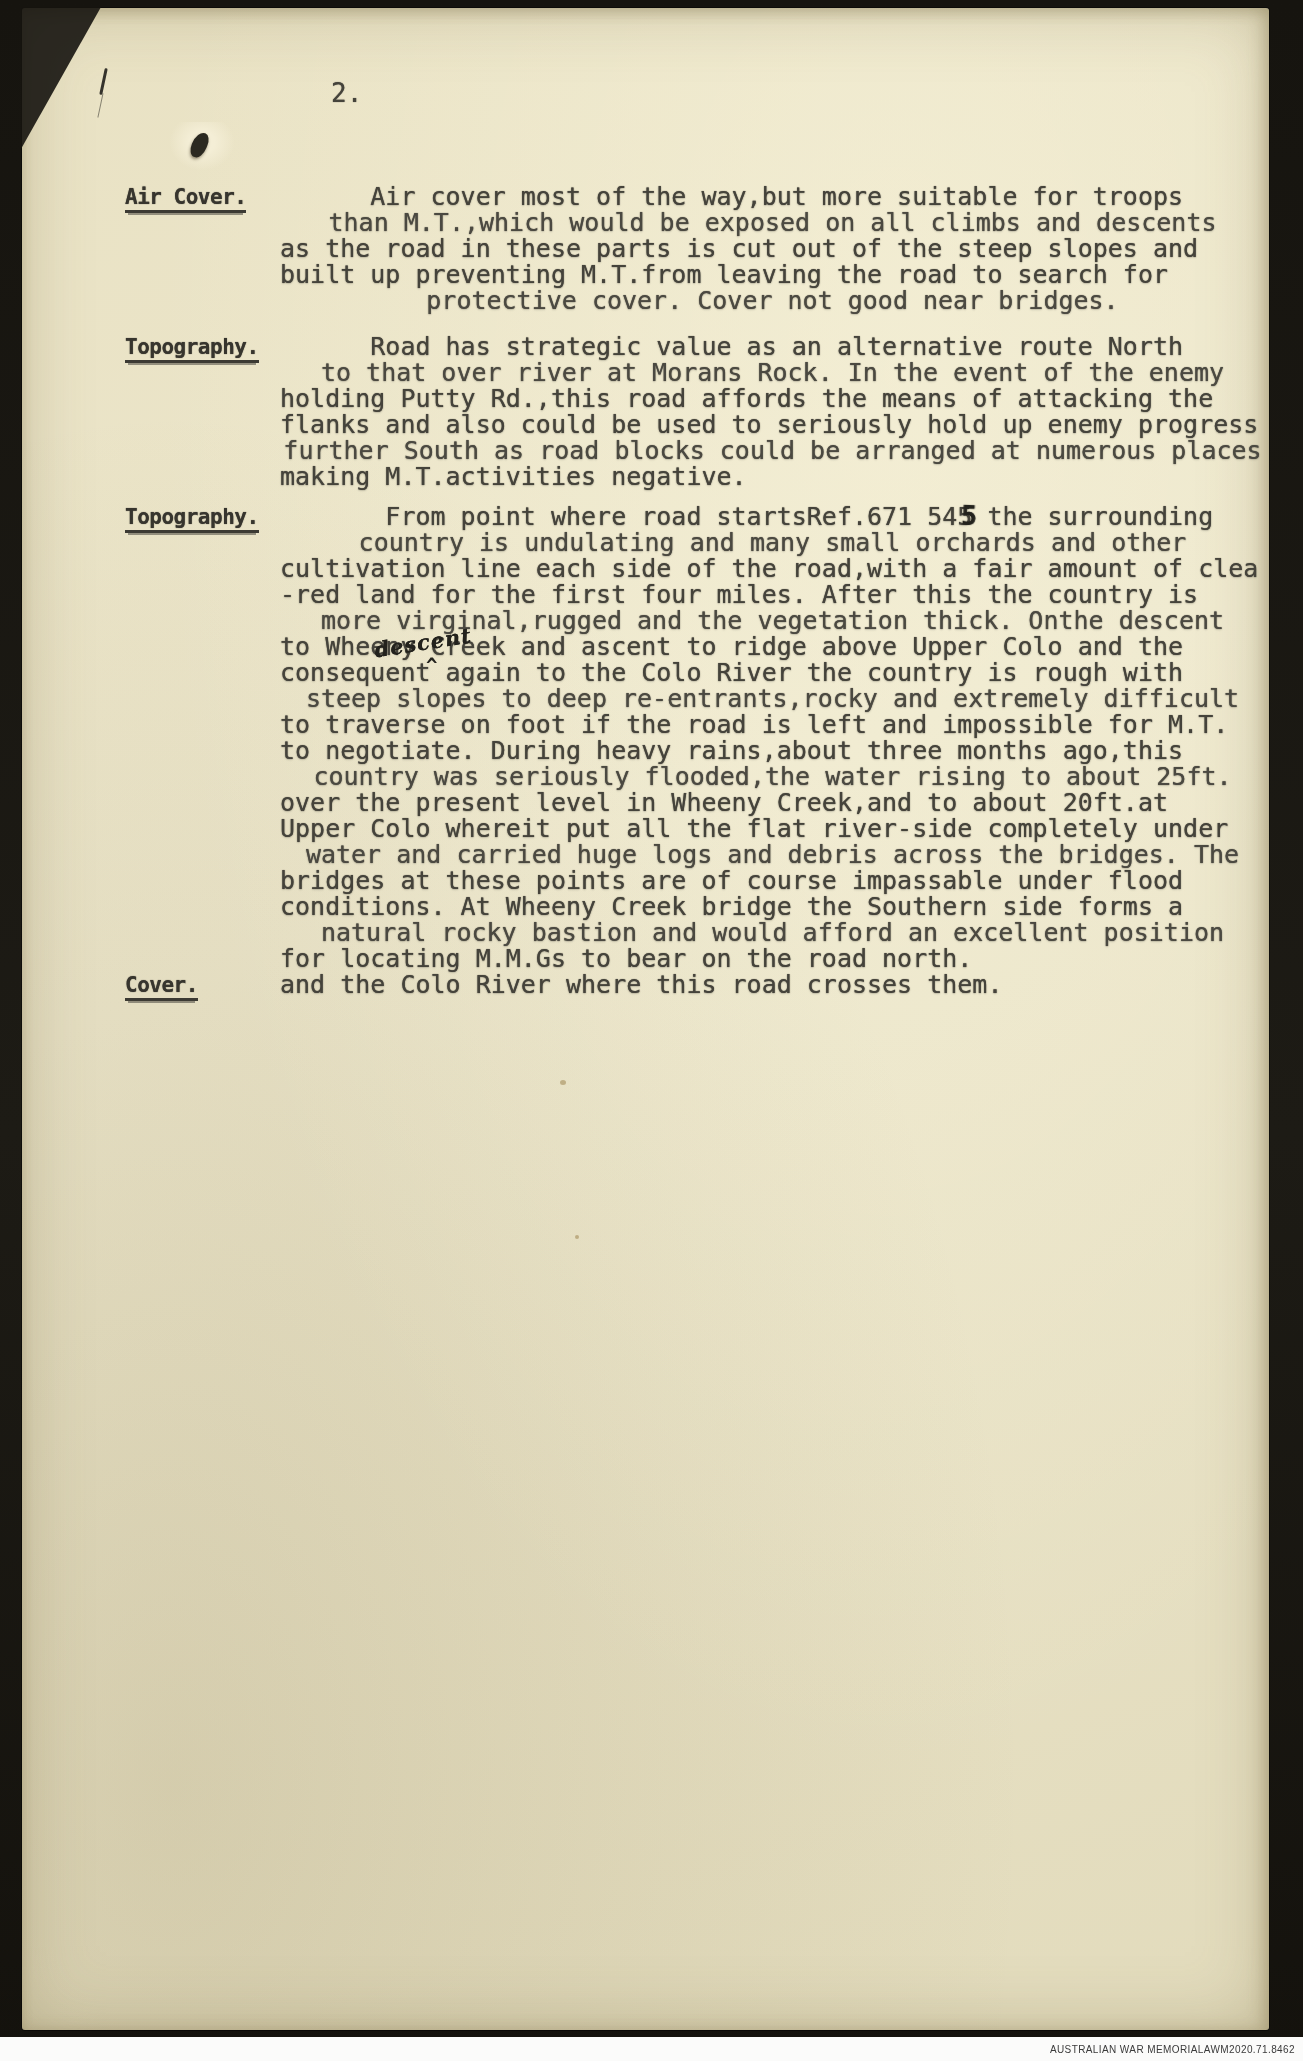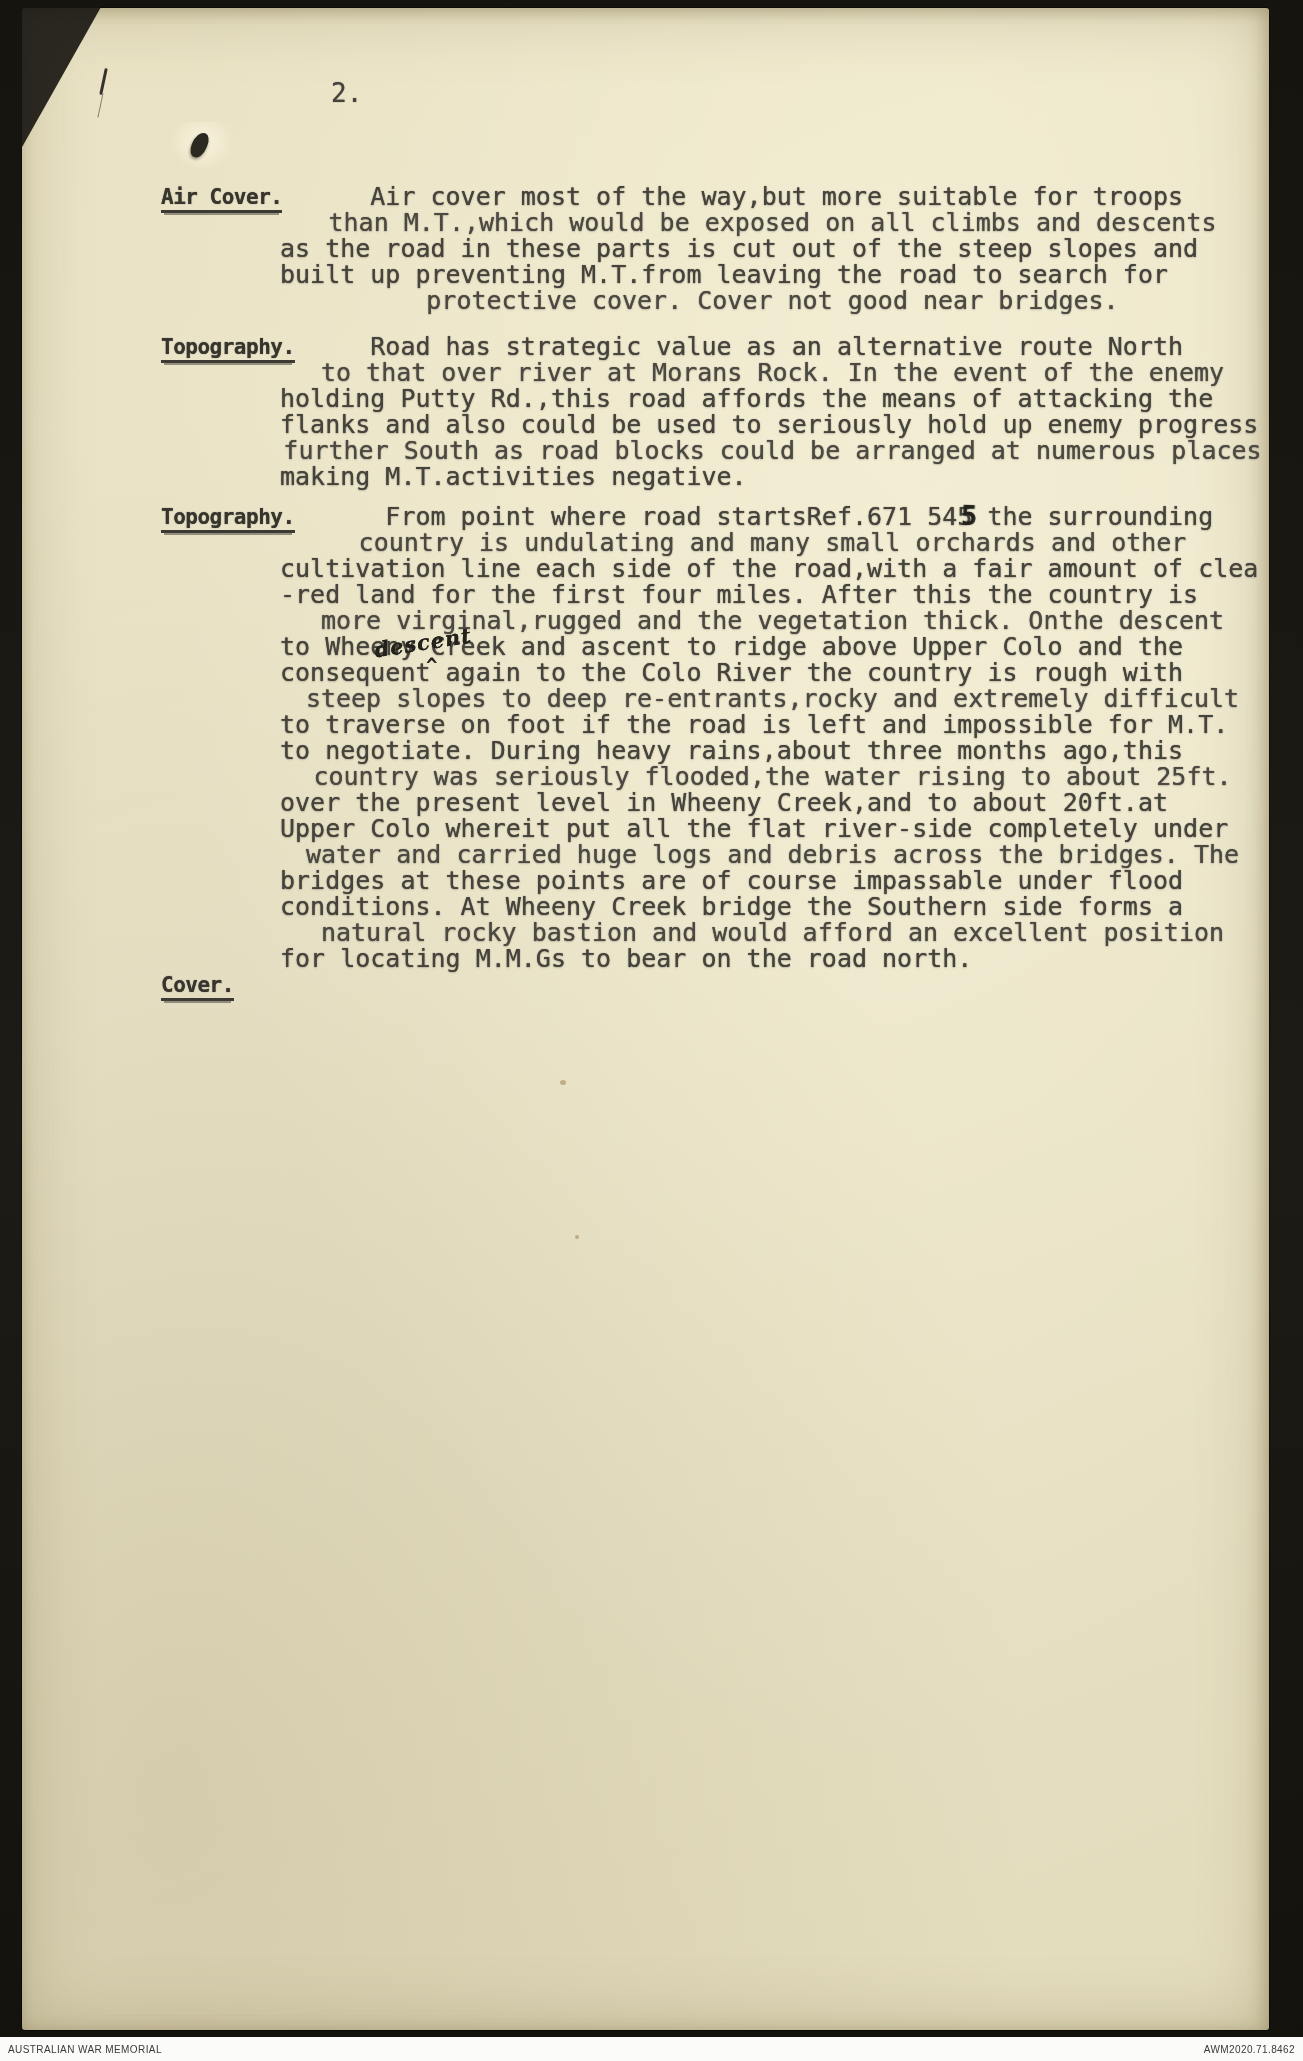--- a/index.html
+++ b/index.html
@@ -47,21 +47,21 @@
   }
   .speck{position:absolute;border-radius:50%;background:rgba(143,112,55,.45);}
   .speck.a{left:538px;top:1072px;width:6px;height:5px;}
   .speck.b{left:553px;top:1227px;width:4px;height:4px;}
   .page-number{
     position:absolute;left:309px;top:70px;
     font-size:26px;color:var(--ink,#45433b);
     text-shadow:0 0 1px rgba(66,64,56,.9);
   }
   .doc-section{position:absolute;left:0;right:0;filter:blur(.3px);}
-  .heading{position:absolute;left:103px;top:1px;margin-left:36px;}
+  .heading{position:absolute;left:103px;top:1px;}
   .heading .htext{
     font-size:21px;font-weight:bold;letter-spacing:-.5px;
     color:#37352e;
     padding-bottom:1px;
     border-bottom:3px solid #3c3a33;
     box-shadow:0 5px 0 -3px rgba(60,58,51,.5);
     text-shadow:0 0 1px rgba(55,53,46,.9);
   }
   .para{
     position:absolute;left:258px;top:0;width:985px;
@@ -79,21 +79,21 @@
   }
   .annot.cursive{
     font-family:"DejaVu Serif",serif;font-style:italic;font-weight:bold;
     font-size:21px;letter-spacing:1px;transform:rotate(-9deg);
     text-shadow:0 0 .5px #23221d;
   }
   .annot.caret{font-size:19px;font-weight:bold;}
   .footer{
     position:absolute;left:0;bottom:0;width:1303px;height:24px;
     background:var(--footer-bg,#fbfbfa);
-    display:flex;justify-content:space-between;align-items:center;
+    display:flex;justify-content:flex-end;align-items:center;
     box-sizing:border-box;padding:0 8px;
     font-family:"Liberation Sans",sans-serif;
     font-size:10px;letter-spacing:.4px;color:var(--footer-ink,#3a3a3a);
   }
 </style>
 </head>
 <body>
 
 <div class="stage">
   <div class="paper">
@@ -116,21 +116,21 @@
       <div class="para"><div class="tline">      Road has strategic value as an alternative route North</div><div class="tline">to that over river at Morans Rock. In the event of the enemy</div><div class="tline">holding Putty Rd.,this road affords the means of attacking the</div><div class="tline">flanks and also could be used to seriously hold up enemy progress</div><div class="tline">further South as road blocks could be arranged at numerous places</div><div class="tline">making M.T.activities negative.</div></div>
     </section>
 
     <section class="doc-section" style="top:496px">
       <div class="heading"><span class="htext">Topography.</span></div>
       <div class="para"><div class="tline">       From point where road startsRef.671 545 the surrounding</div><div class="tline">country is undulating and many small orchards and other</div><div class="tline">cultivation line each side of the road,with a fair amount of clea</div><div class="tline">-red land for the first four miles. After this the country is</div><div class="tline">more virginal,rugged and the vegetation thick. Onthe descent</div><div class="tline">to Wheeny Creek and ascent to ridge above Upper Colo and the</div><div class="tline">consequent again to the Colo River the country is rough with</div><div class="tline">steep slopes to deep re-entrants,rocky and extremely difficult</div><div class="tline">to traverse on foot if the road is left and impossible for M.T.</div><div class="tline">to negotiate. During heavy rains,about three months ago,this</div><div class="tline">country was seriously flooded,the water rising to about 25ft.</div><div class="tline">over the present level in Wheeny Creek,and to about 20ft.at</div><div class="tline">Upper Colo whereit put all the flat river-side completely under</div><div class="tline">water and carried huge logs and debris across the bridges. The</div><div class="tline">bridges at these points are of course impassable under flood</div><div class="tline">conditions. At Wheeny Creek bridge the Southern side forms a</div><div class="tline">natural rocky bastion and would afford an excellent position</div><div class="tline">for locating M.M.Gs to bear on the road north.</div></div>
     </section>
 
     <section class="doc-section" style="top:964px">
       <div class="heading"><span class="htext">Cover.</span></div>
-      <div class="para"></div>
+      <div class="para"><div class="tline">and the Colo River where this road crosses them.</div></div>
     </section>
 
     <span class="annot digit" style="left:939px;top:492px">5</span>
     <span class="annot cursive" style="left:352px;top:622px">descent</span>
     <span class="annot caret" style="left:404px;top:646px">^</span>
   </div>
 
   <div class="footer">
     <span>AUSTRALIAN WAR MEMORIAL</span>
     <span>AWM2020.71.8462</span>

